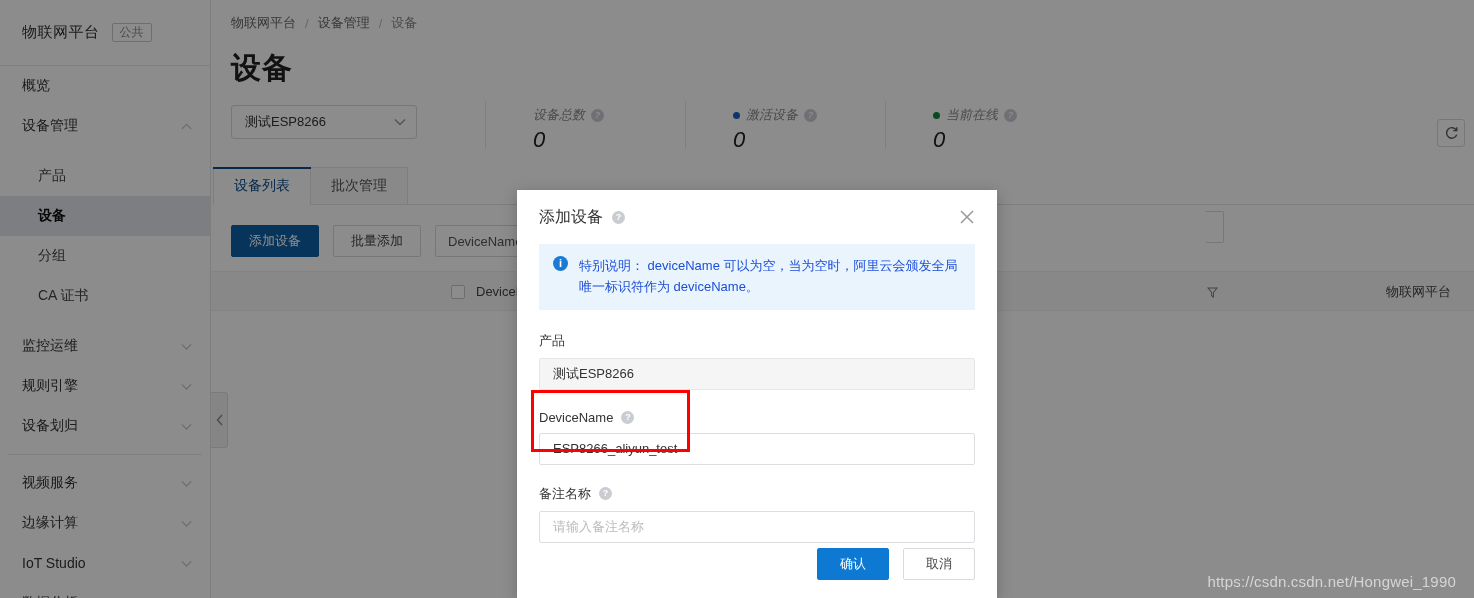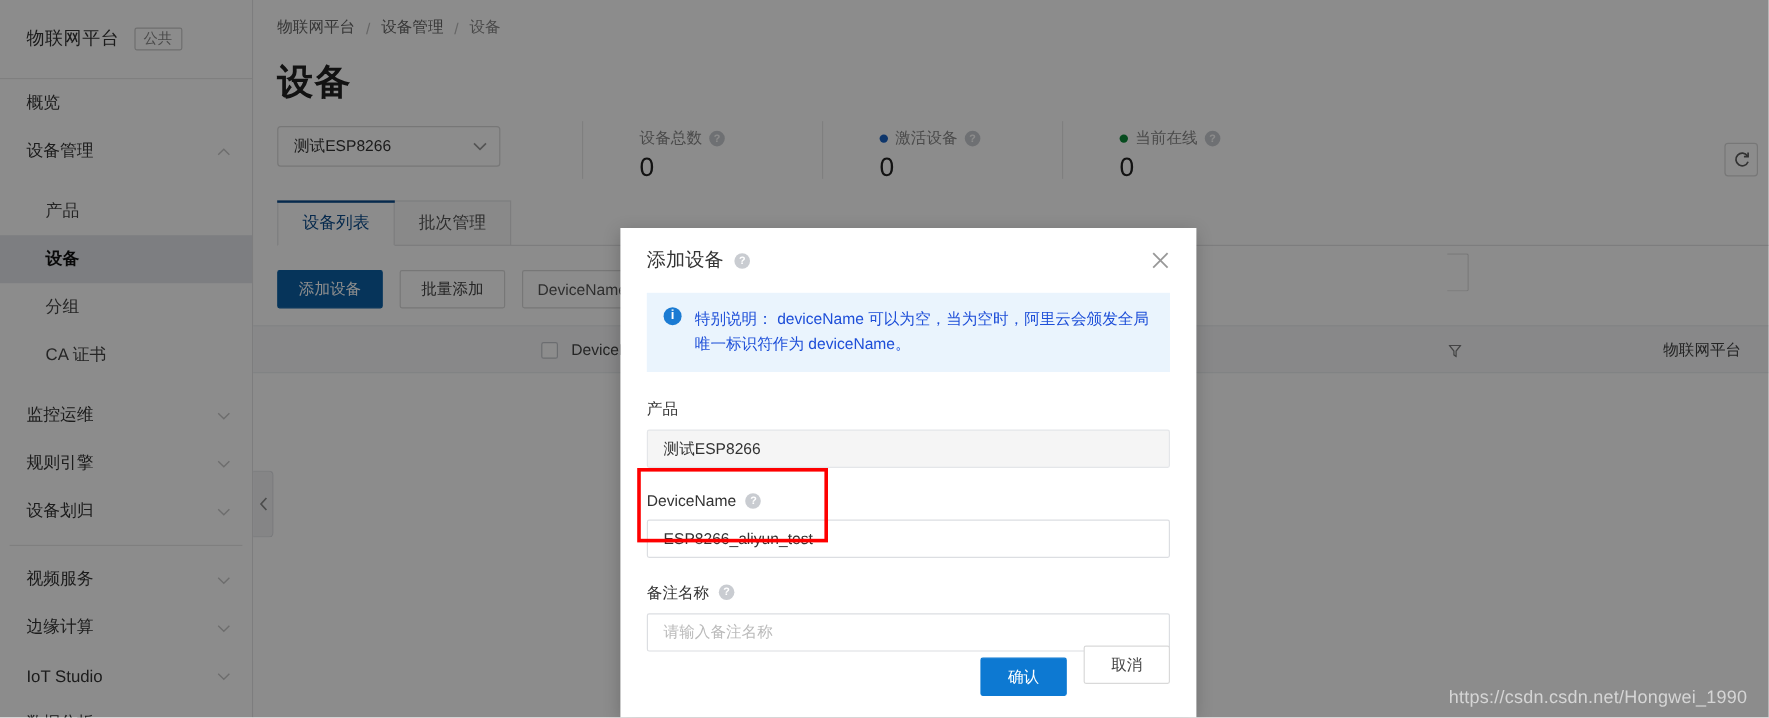--- a/index.html
+++ b/index.html
@@ -77,21 +77,21 @@
     width:13px; height:13px; border-radius:50%; background:#c9ccd1; color:#fff;
     font-size:9px; line-height:13px; text-align:center; display:inline-block; font-weight:bold;
   }
   #refresh-btn {
     position:absolute; right:9px; top:14px; width:28px; height:28px;
     border:1px solid #d9d9d9; border-radius:3px; background:#fff;
     display:flex; align-items:center; justify-content:center; cursor:pointer;
   }
 
   
-  #tabs { margin-top:8px; margin-left:20px; height:38px; display:flex; align-items:center; position:relative;}
+  #tabs { margin-top:8px; margin-left:2px; height:38px; display:flex; align-items:center; position:relative;}
   #tabs::after { content:""; position:absolute; left:0; right:-1254px; bottom:0; height:1px; background:#e3e4e6;}
   .tab {
     height:38px; padding:0 20px; display:flex; align-items:center;
     font-size:14px; color:#555; border:1px solid #e3e4e6; background:#fafafa;
     cursor:pointer; position:relative; margin-right:-1px;
   }
   .tab.active { background:#fff; color:#0b4c8c; border-bottom-color:#fff; z-index:2; }
   .tab.active::before { content:""; position:absolute; left:-1px; right:-1px; top:-1px; height:2px; background:#0b4c8c;}
 
   
@@ -159,21 +159,21 @@
   .field-input .ph { color:#bbb; }
   .field-input .val { color:#333; }
   #devicename-field-wrap {
     position:absolute; left:14px; top:200px; width:159px; height:62px;
     border:3px solid #fe0000; pointer-events:none; z-index:9;
   }
   #modal-footer {
     position:absolute; right:22px; bottom:18px; display:flex; gap:14px;
   }
   #modal-footer .btn { height:32px; padding:0 22px; }
-  #modal-footer .btn.primary { background:#0d79d2; border-color:#0d79d2;margin-top:10px; }
+  #modal-footer .btn.primary { background:#0d79d2; border-color:#0d79d2; }
 </style>
 </head>
 <body>
 
 <div id="root">
 
   <div id="page">
 
     <div id="sidebar">
       <div id="brand">
@@ -269,21 +269,21 @@
 
       <div id="page-title">设备</div>
 
       <div id="summary-row">
         <div id="product-select">
           <span class="sel-label">测试ESP8266</span>
           <svg width="12" height="8" viewBox="0 0 12 8">
             <path d="M1 1.5 L6 6.5 L11 1.5" fill="none" stroke="#999" stroke-width="1.4"></path>
           </svg>
         </div>
-        <div id="stats-wrap" style="display:flex; margin-left:68px;">
+        <div id="stats-wrap" style="display:flex; margin-left:68px;font-style:italic;">
             <div class="stat">
               <span class="vline"></span>
               <div class="stat-head">
                 <span>设备总数</span>
                 <span class="qmark">?</span>
               </div>
               <div class="stat-val">0</div>
             </div>
             <div class="stat">
               <span class="vline"></span>

